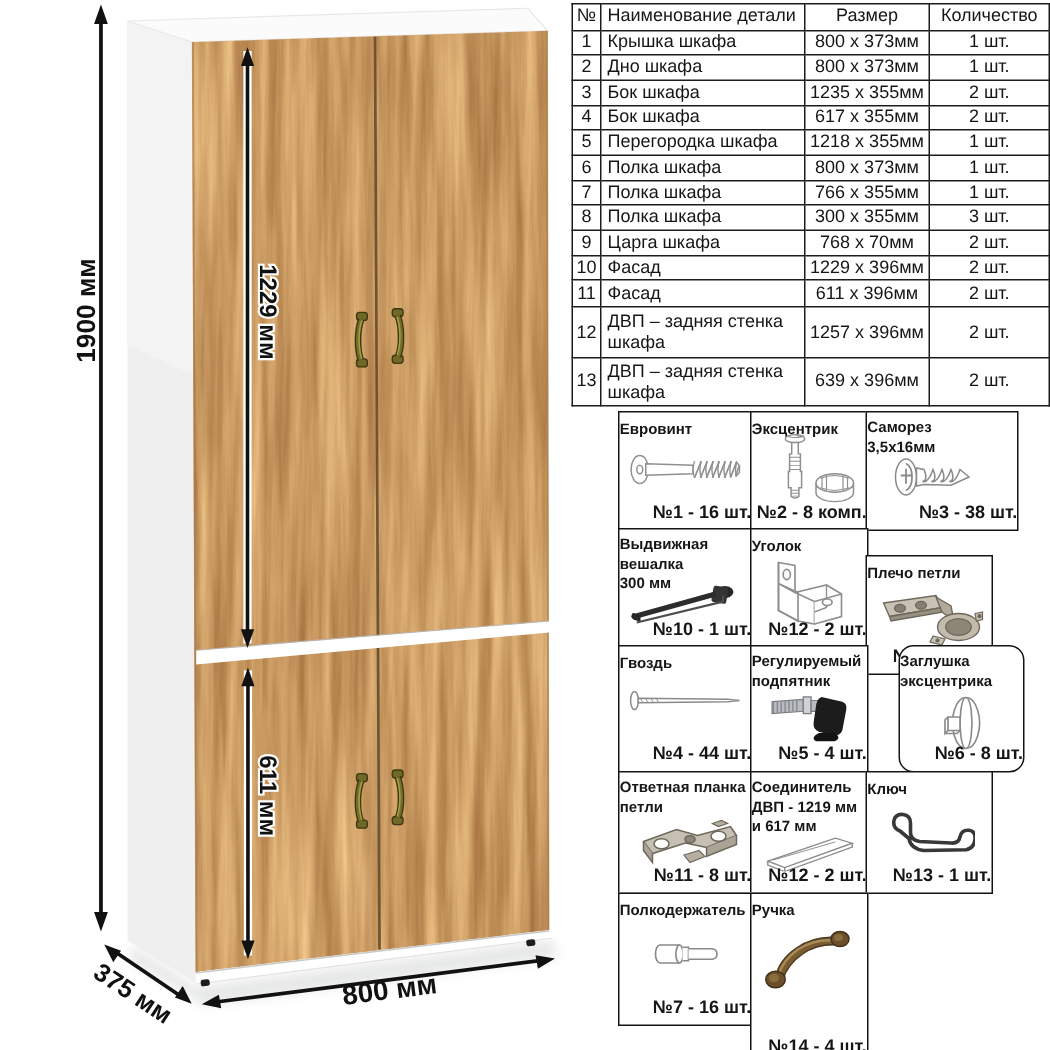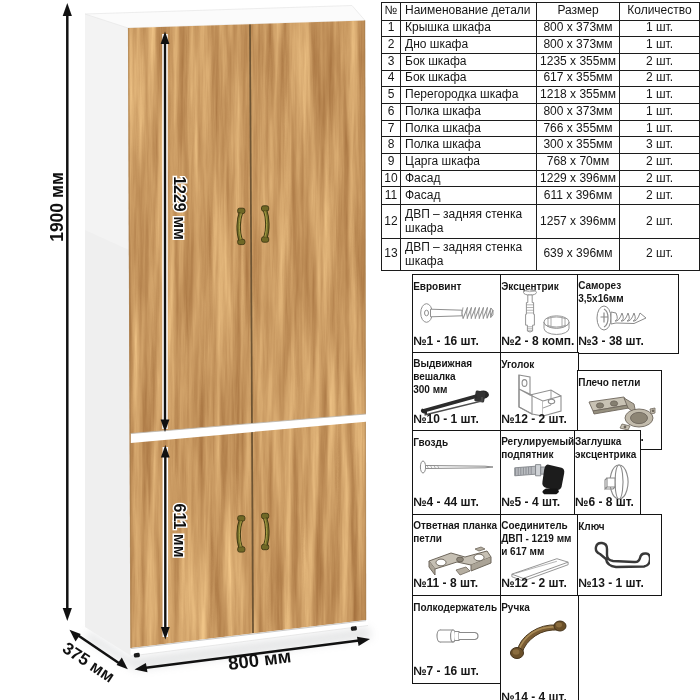--- a/index.html
+++ b/index.html
@@ -10,21 +10,21 @@
 
 #ptable{position:absolute;left:381px;top:2px;border-collapse:collapse;table-layout:fixed;
   font-size:12px;color:#161616;line-height:1.16;}
 #ptable td{border:1.5px solid #1c1c1c;padding:0 1px;overflow:hidden;white-space:nowrap;}
 #ptable td.c{text-align:center;}
 #ptable td.n{text-align:left;padding-left:4px;}
 
 .hcell{position:absolute;border:1.8px solid #141414;box-sizing:border-box;background:#fff;}
 .htitle{position:absolute;left:0;right:0;text-align:left;font-weight:bold;
   font-size:10px;line-height:1.3;color:#161616;}
-.hcount{position:absolute;left:0;right:0;text-align:left;font-weight:bold;
+.hcount{position:absolute;left:0;right:0;text-align:right;font-weight:bold;
   font-size:12px;color:#161616;white-space:nowrap;}
 .hicon{position:absolute;}
 </style>
 </head>
 <body>
 <div id="page">
 
 <svg id="scene" width="700" height="700" viewBox="0 0 700 700">
   <defs>
     <filter id="wood" x="-2%" y="-2%" width="104%" height="104%" filterUnits="objectBoundingBox" primitiveUnits="userSpaceOnUse" color-interpolation-filters="sRGB">
@@ -348,21 +348,21 @@
       <path d="M 3,6.5 l 0,9 m 3,-9.3 l 0,9 m 3,-9.3 l 0,9 m 3,-9.3 l 0,9 m 3,-9.3 l 0,9 m 3,-9.3 l 0,9 m 3,-9.3 l 0,9" stroke="#83868b" stroke-width="1" fill="none"></path>
       <path d="M 26,2 L 32,2 L 32,16 L 26,16 Z" fill="#cfd2d6" stroke="#7b7e83" stroke-width="1"></path>
       <path d="M 32,5 L 44,5 L 44,14 L 32,14 Z" fill="#b9bcc0" stroke="#7b7e83" stroke-width="1"></path>
       <path d="M 40,2 L 56,6 q 4,1.5 3,7 L 56,30 q -2,5 -8,4 L 38,31 q -5,-2 -4,-8 L 36,8 q 1,-5 4,-6 Z" fill="#1c1c1c"></path>
       <path d="M 38,32 q -7,4 -2,7 l 14,0 q 6,-3 0,-7" fill="#141414"></path>
     </g>
   </svg>
   <div class="hcount" style="bottom:5px;margin-top:41px;">№5 - 4 шт.</div>
 </div>
 
-<div class="hcell" style="left:574px;top:430.2px;width:67px;height:85.1px;">
+<div class="hcell" style="left:599px;top:430.2px;width:84px;height:85.1px;border-radius:10px;">
   <div class="htitle" style="top:4px;">Заглушка<br>эксцентрика</div>
   <svg class="hicon" style="left:26px;top:33px;" width="32" height="38" viewBox="0 0 32 38">
     <g stroke="#8a8a8a" stroke-width="1.1" fill="#fff">
       <path d="M 18,1 a 9,17 0 1 0 0.01,0 Z"></path>
       <path d="M 18,1 a 4,17 0 1 0 0.01,0 Z"></path>
       <path d="M 6,14 L 14,14 L 14,23 L 6,23 Z"></path>
       <path d="M 6,14 L 4,16 L 4,25 L 6,23 M 4,25 L 12,25 L 14,23" fill="none"></path>
     </g>
   </svg>
   <div class="hcount" style="bottom:5px;">№6 - 8 шт.</div>

